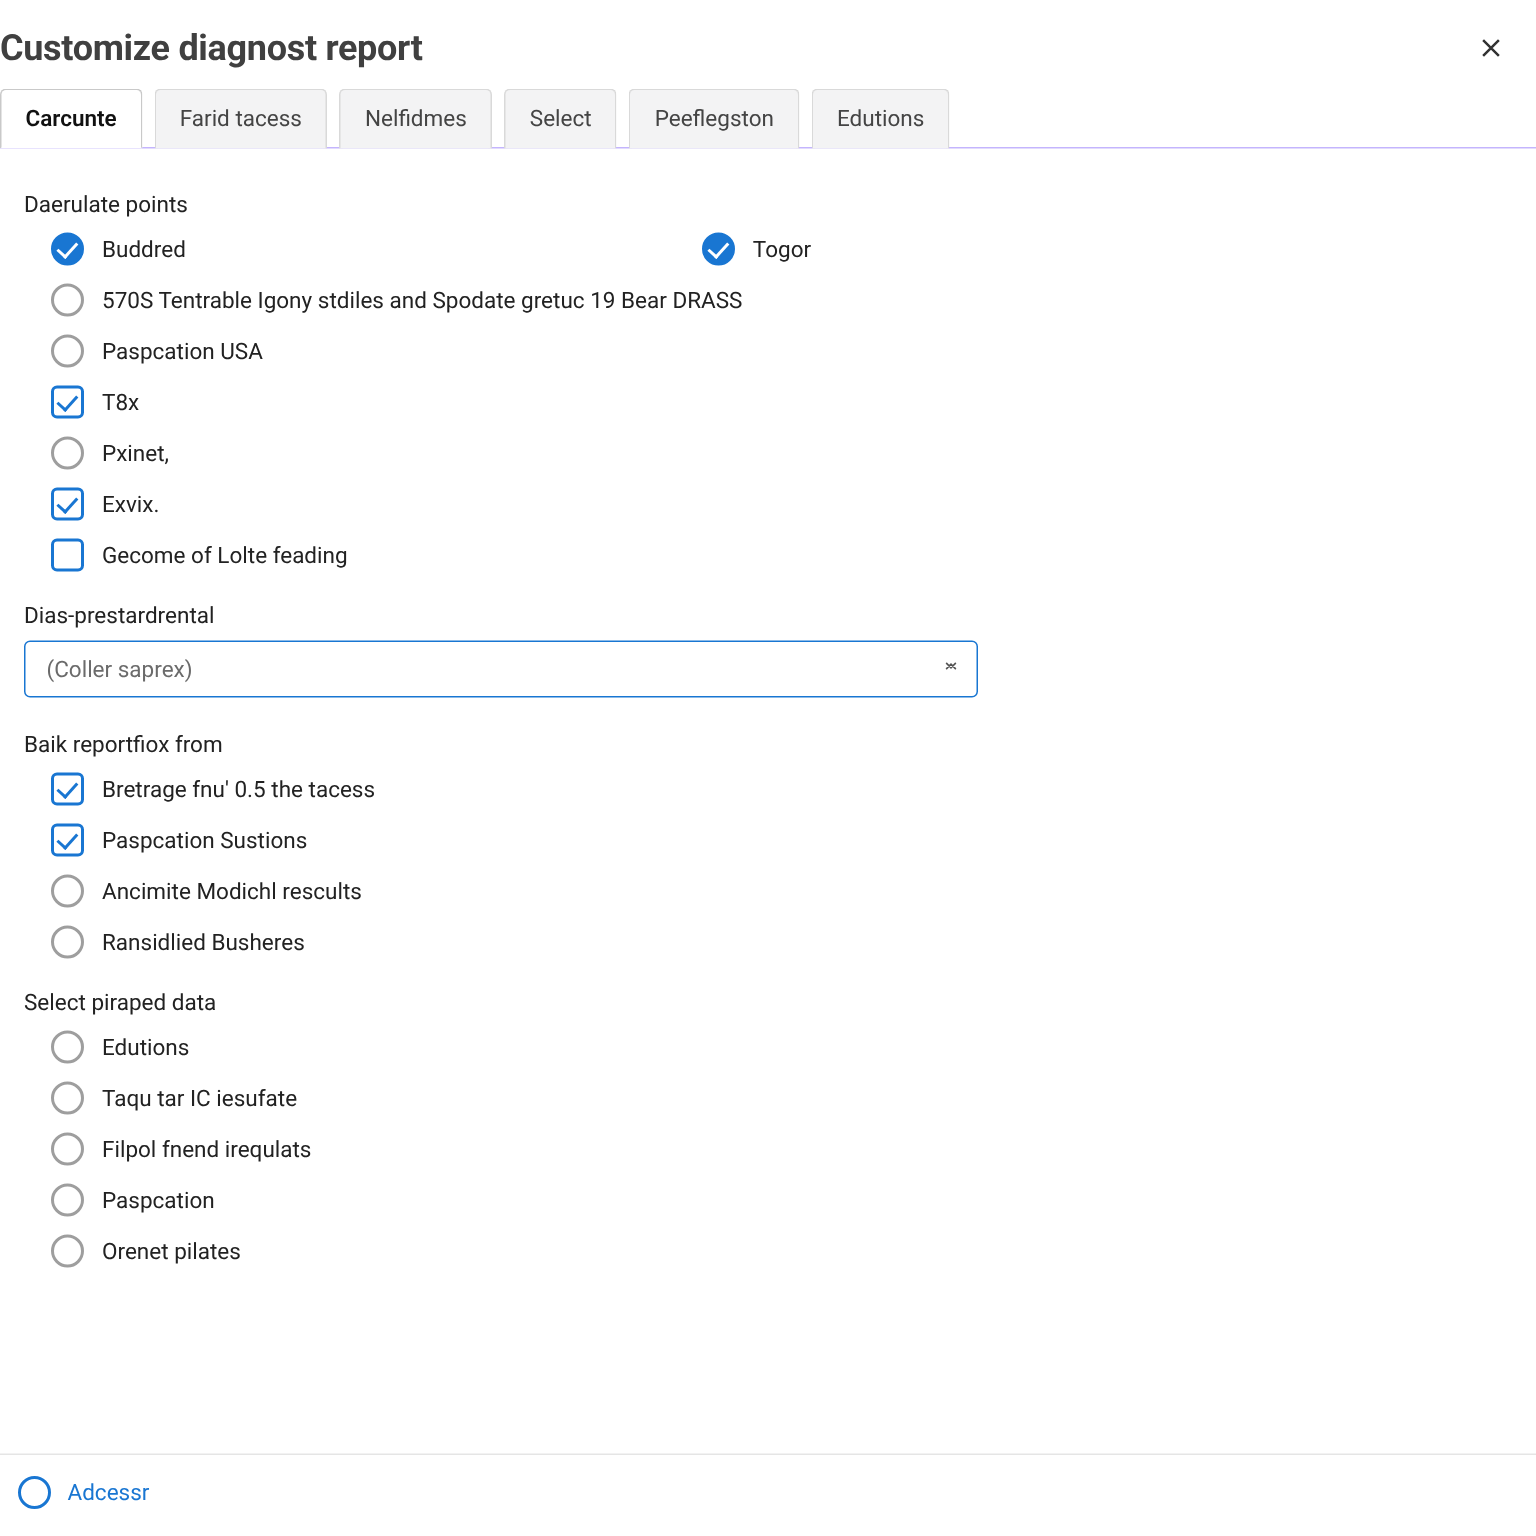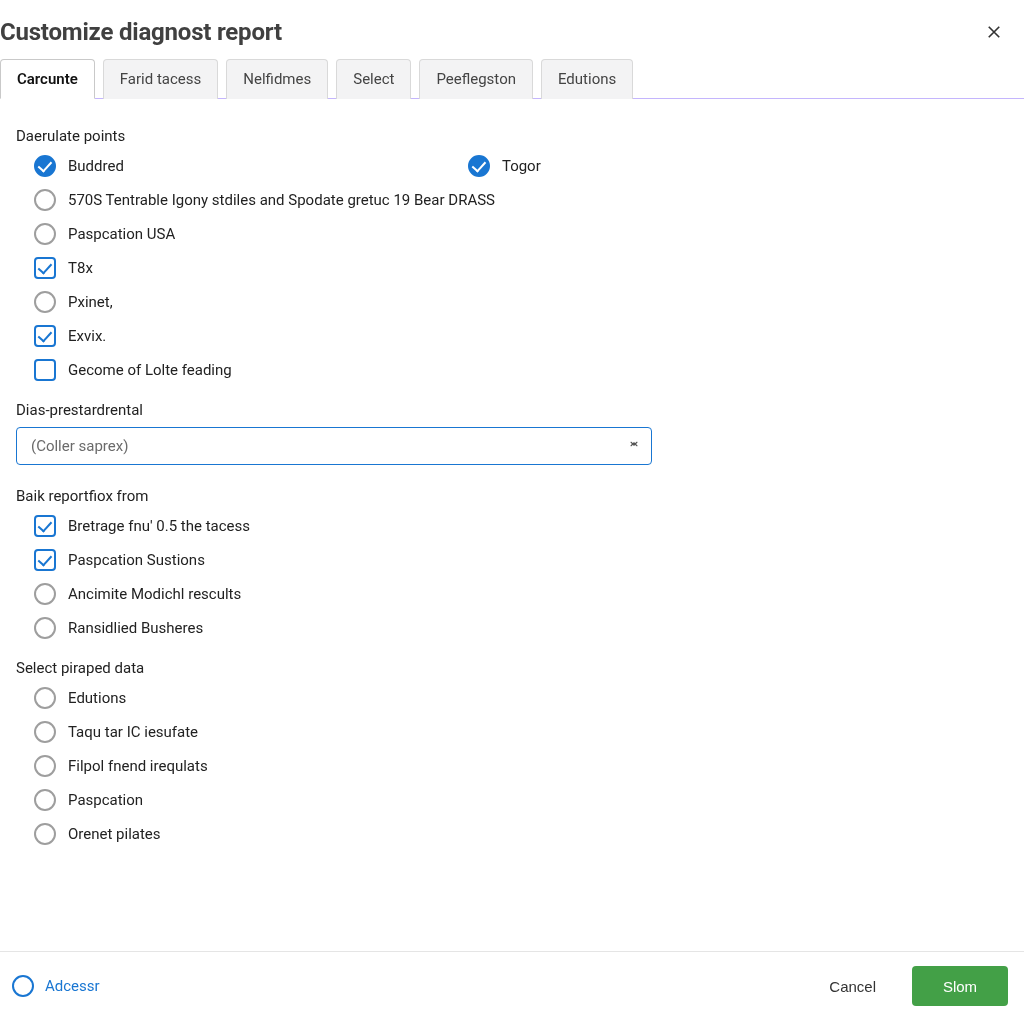--- a/index.html
+++ b/index.html
@@ -252,19 +252,15 @@
       </div>
     </div>
 
   </div>
 
   <div class="dialog-footer">
     <div class="footer-left">
       <span class="ring"></span>
       <span class="link">Adcessr</span>
     </div>
-    <div class="footer-right">
-      <button class="btn btn-cancel">Cancel</button>
-      <button class="btn btn-primary">Slom</button>
-    </div>
   </div>
 
 </div>
 
 </body></html>

